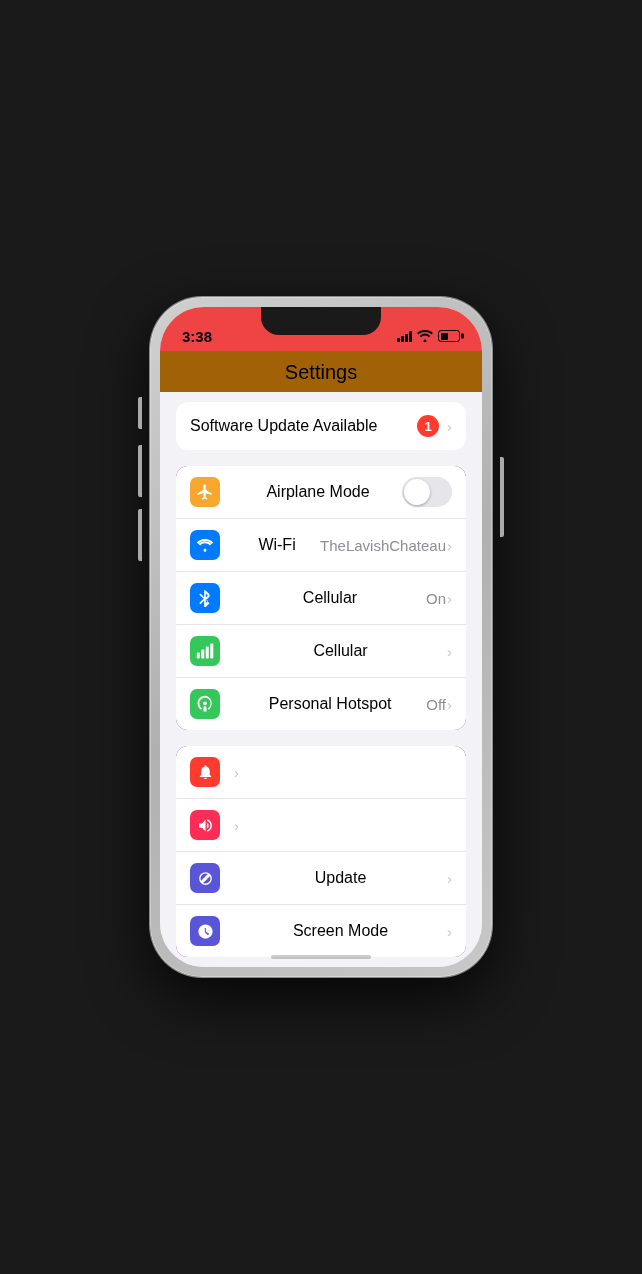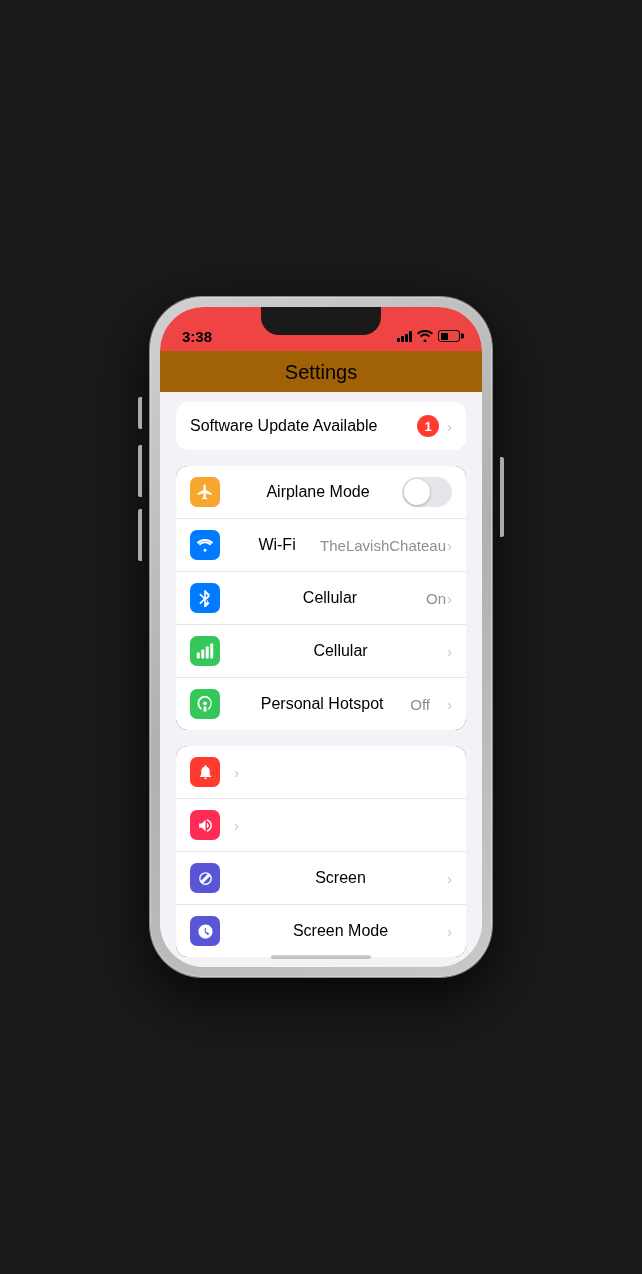--- a/index.html
+++ b/index.html
@@ -221,21 +221,20 @@
       align-items: center;
       padding: 11px 14px;
       border-bottom: 0.5px solid #e5e5ea;
       cursor: pointer;
       background: #fff;
       min-height: 48px;
     }
 
     .settings-row:last-child {
       border-bottom: none;
-      gap: 16px;
     }
 
     .row-icon {
       width: 30px;
       height: 30px;
       border-radius: 7px;
       display: flex;
       align-items: center;
       justify-content: center;
       margin-right: 14px;
@@ -418,21 +417,21 @@
             </div>
             <span class="chevron">›</span>
           </div>
 
           <div class="settings-row">
             <div class="row-icon" style="background:#5856d6;">
               <svg width="17" height="17" viewBox="0 0 24 24" fill="white">
                 <path d="M12 3a9 9 0 100 18A9 9 0 0012 3zm0 2c1.2 0 2.3.3 3.3.8L5.8 15.3A7 7 0 0112 5zm0 14c-1.2 0-2.3-.3-3.3-.8l9.5-9.5A7 7 0 0112 19z"></path>
               </svg>
             </div>
-            <span class="row-label">Screen</span>
+            <span class="row-label">Update</span>
             <span class="chevron">›</span>
           </div>
 
           <div class="settings-row">
             <div class="row-icon" style="background:#5856d6;">
               <svg width="17" height="17" viewBox="0 0 24 24" fill="white">
                 <path d="M11.99 2C6.47 2 2 6.48 2 12s4.47 10 9.99 10C17.52 22 22 17.52 22 12S17.52 2 11.99 2zm4.24 16L11 13V7h1.5v5.25l4.5 2.67-1.77 3.08z"></path>
               </svg>
             </div>
             <span class="row-label">Screen Mode</span>

